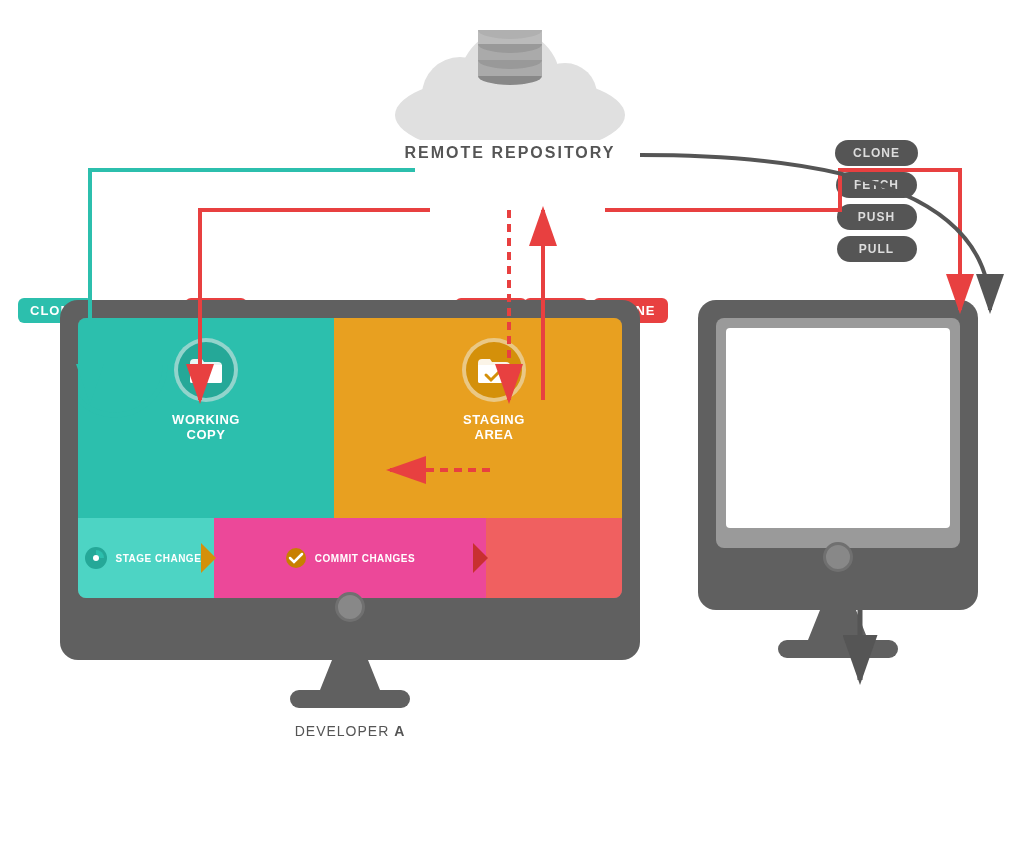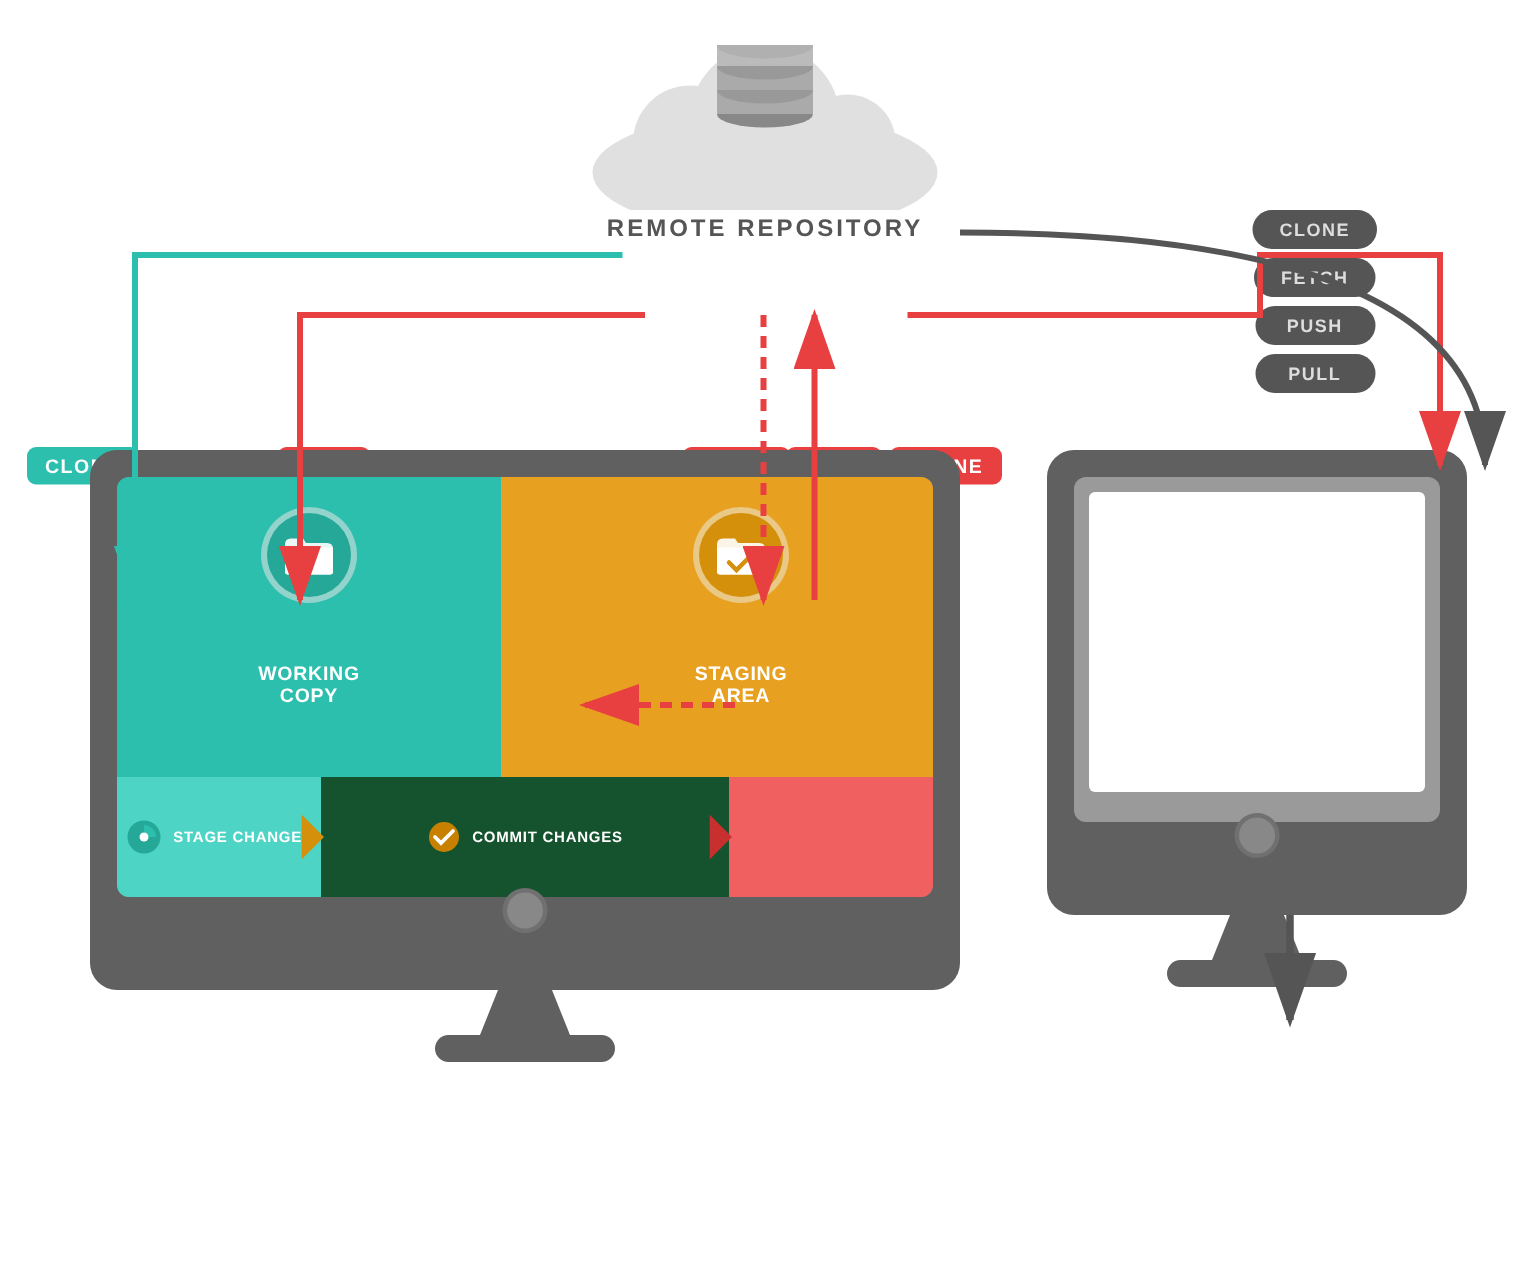--- a/index.html
+++ b/index.html
@@ -86,21 +86,20 @@
     }
 
     .zone {
       flex: 1;
       display: flex;
       flex-direction: column;
       align-items: center;
       justify-content: flex-start;
       padding-top: 20px;
       position: relative;
-      gap: 29px;
     }
 
     .zone-working { background: #2cbfad; }
     .zone-staging { background: #e8a020; padding-left: 32px; }
     .zone-local { background: #e84040; }
 
     .zone-icon {
       width: 64px;
       height: 64px;
       border-radius: 50%;
@@ -135,21 +134,21 @@
       align-items: center;
       justify-content: center;
       gap: 8px;
       font-size: 11px;
       font-weight: bold;
       letter-spacing: 0.5px;
       color: white;
     }
 
     .bottom-working { background: #4dd4c4; }
-    .bottom-staging { background: #14532d; }
+    .bottom-staging { background: #ec4899; }
     .bottom-local { background: #f06060; }
 
     .monitor-stand {
       width: 60px;
       height: 30px;
       background: #606060;
       margin: 0 auto;
       clip-path: polygon(20% 0%, 80% 0%, 100% 100%, 0% 100%);
     }
 
@@ -366,20 +365,24 @@
           <div class="bottom-zone bottom-local"></div>
         </div>
       </div>
 
       <div style="position:relative;height:32px;">
         <div class="monitor-button"></div>
       </div>
     </div>
     <div class="monitor-stand"></div>
     <div class="monitor-base"></div>
+    <div class="dev-label">
+      <span>DEVELOPER</span>
+      <strong>A</strong>
+    </div>
   </div>
 
   <div class="computer-b">
 
     <div class="btn-stack" style="position:absolute;top:-160px;right:60px;">
       <div class="btn-stack-item">CLONE</div>
       <div class="btn-stack-item">FETCH</div>
       <div class="btn-stack-item">PUSH</div>
       <div class="btn-stack-item">PULL</div>
     </div>

